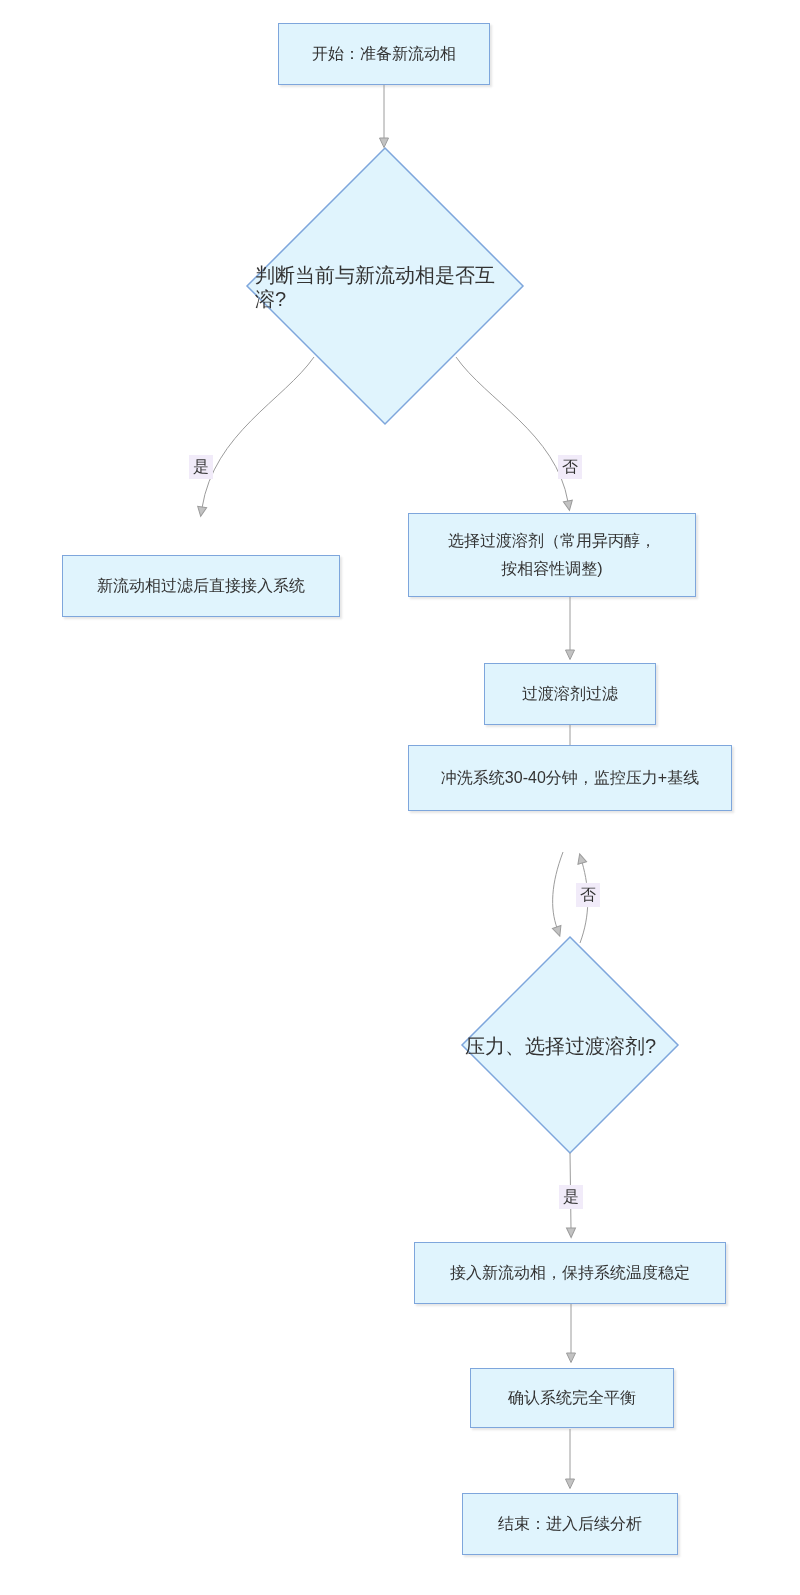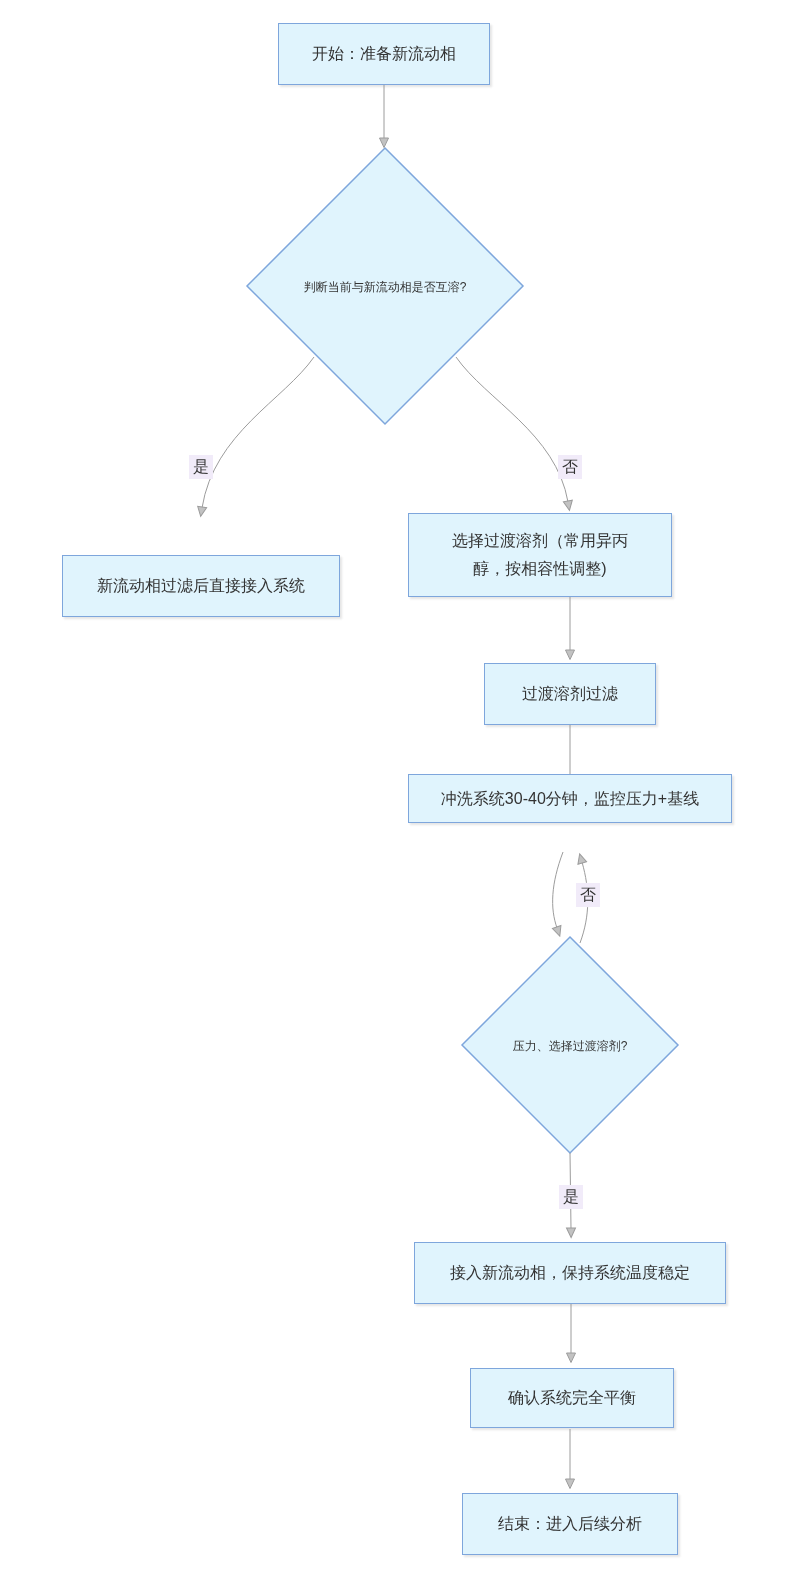--- a/index.html
+++ b/index.html
@@ -50,31 +50,31 @@
     display: flex;
     align-items: center;
     justify-content: center;
     text-align: center;
     font-size: 16px;
     line-height: 28px;
     color: var(--text);
   }
   .node-start      { left: 278px; top: 23px;   width: 212px; height: 62px; }
   .node-direct     { left: 62px;  top: 524px;  width: 278px; height: 62px; margin-top: 31px; }
-  .node-transition { left: 408px; top: 513px;  width: 264px; height: 84px; padding: 0 32px; }
+  .node-transition { left: 408px; top: 513px;  width: 288px; height: 84px; padding: 0 32px; }
   .node-filter     { left: 484px; top: 663px;  width: 172px; height: 62px; }
-  .node-flush      { left: 408px; top: 774px;  width: 324px; height: 49px; padding: 0 20px; text-align: center; }
+  .node-flush      { left: 408px; top: 745px;  width: 324px; height: 66px; padding: 0 20px; text-align: center; }
   .node-connect    { left: 414px; top: 1242px; width: 312px; height: 62px; }
   .node-confirm    { left: 470px; top: 1368px; width: 204px; height: 60px; }
   .node-end       { left: 462px; top: 1493px; width: 216px; height: 62px; text-align: center; }
   .diamond-label {
     position: absolute;
     transform: translate(-50%, -50%);
-    text-align: center;
-    font-size: 12px;
+    text-align: left;
+    font-size: 20px;
     line-height: 24px;
     color: var(--text);
   }
   .diamond-label-1 { left: 385px; top: 287px;  width: 260px; }
   .diamond-label-2 { left: 570px; top: 1046px; width: 210px; }
   .edge-label {
     position: absolute;
     transform: translate(-50%, -50%);
     background: var(--edge-label-bg);
     padding: 2px 4px;

